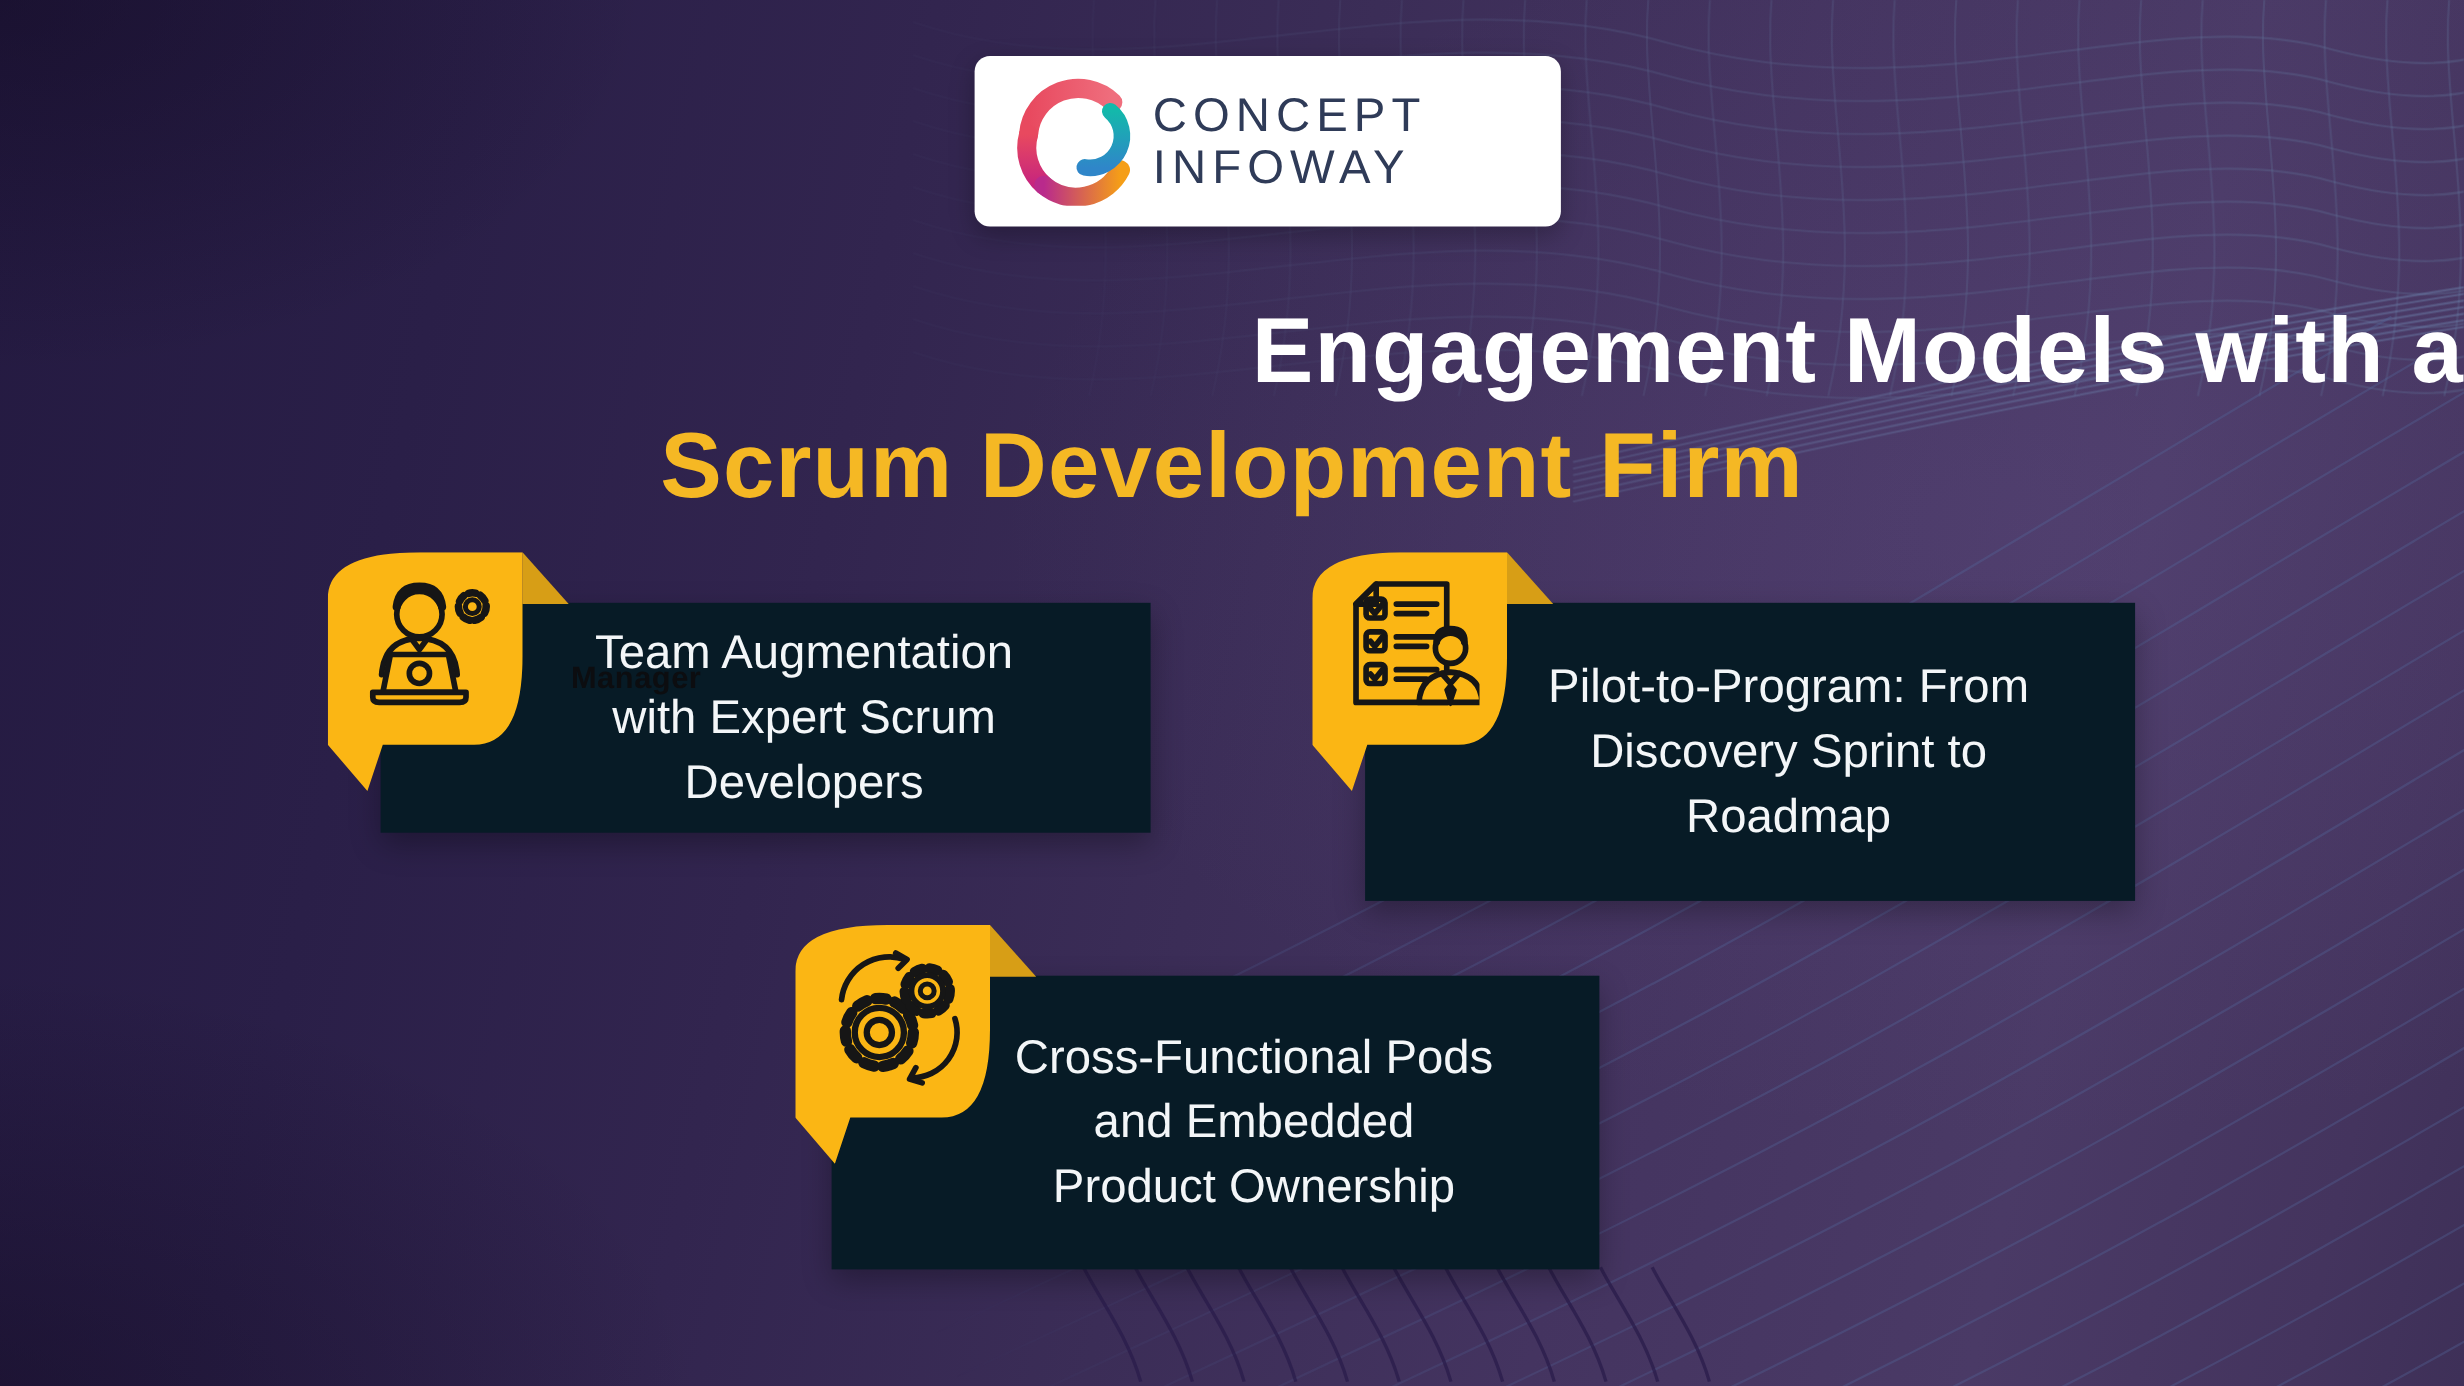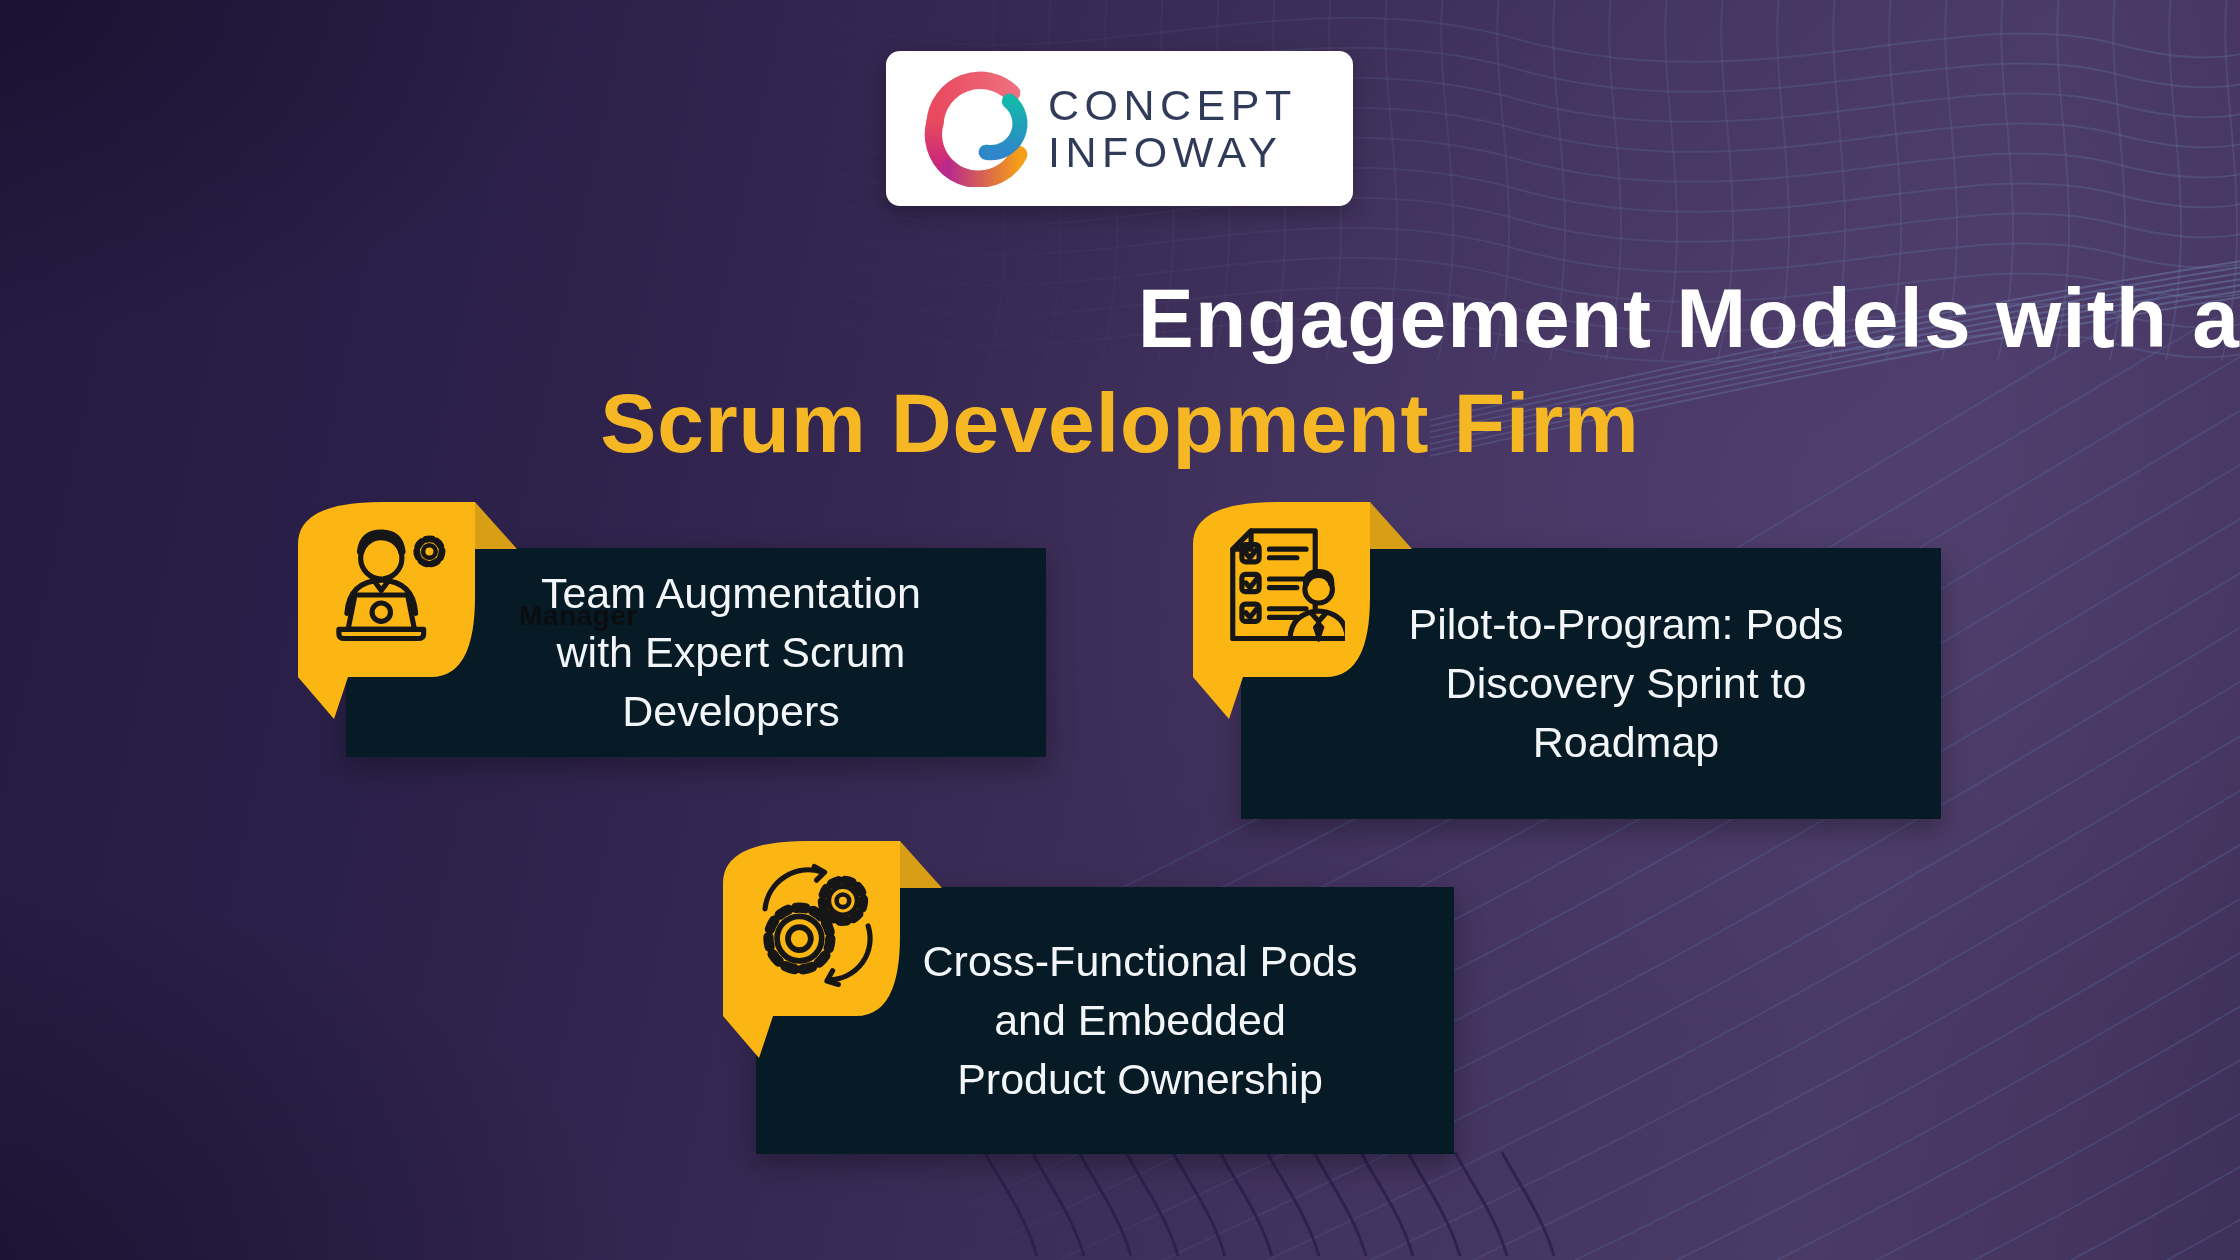--- a/index.html
+++ b/index.html
@@ -7,21 +7,21 @@
     position:relative; width:2240px; height:1260px; overflow:hidden;
     font-family:"Liberation Sans", sans-serif;
     background:
       radial-gradient(1500px 900px at 82% 38%, rgba(118,95,160,0.16), transparent 62%),
       radial-gradient(1100px 650px at -2% 102%, rgba(14,7,28,0.45), transparent 62%),
       radial-gradient(900px 520px at 0% 0%, rgba(13,6,27,0.42), transparent 65%),
       linear-gradient(102deg,#241a41 0%,#2a1f48 18%,#32254f 34%,#3b2d57 50%,#443460 66%,#4a3a66 82%,#44345e 94%,#3e3058 100%);
   }
   .bg{position:absolute; inset:0; z-index:1;}
   .logo-box{
-    position:absolute; left:886px; top:51px; width:467px; height:155px;
+    position:absolute; left:886px; top:51px; width:533px; height:155px;
     background:#ffffff; border-radius:14px; z-index:5;
     display:flex; align-items:center; padding-left:34px; box-sizing:border-box; gap:12px;
     box-shadow:0 8px 22px rgba(0,0,0,0.25);
   }
   .logo-mark{width:116px; height:116px; flex:0 0 auto;}
   .logo-text{color:#2f3b58; font-size:43px; line-height:47px; letter-spacing:5.5px; font-weight:400;}
   .title{position:absolute; top:266px; left:0; width:100%; text-align:center;
     font-weight:bold; font-size:84px; line-height:105px; z-index:5; letter-spacing:1px;}
   .title .t1{color:#ffffff;text-align:right;}
   .title .t2{color:#f5b824;}
@@ -222,21 +222,21 @@
         <circle cx="50" cy="77" r="8"></circle>
         <path d="M13,92 L87,92 L87,96 Q87,100 82,100 L18,100 Q13,100 13,96 Z" fill="#fbb614"></path>
         <circle cx="92" cy="24" r="11" stroke-width="6" stroke-dasharray="5.5 4.2"></circle>
         <circle cx="92" cy="24" r="5.5" stroke-width="4"></circle>
       </g>
     </svg>
   </div>
 
   <div class="card" id="card2">
     <div class="card-text">
-      <div>Pilot-to-Program: Pods</div>
+      <div>Pilot-to-Program: From</div>
       <div>Discovery Sprint to</div>
       <div>Roadmap</div>
     </div>
   </div>
   <div class="blob" id="blob2">
     <svg class="shape" viewBox="0 0 220 220" aria-hidden="true">
       <path d="M177,0 L219,47 L177,47 Z" fill="#d79e16"></path>
       <path d="M0,42 Q0,0 84,0 L177,0 L177,95 Q177,175 133,175 L50,175 L36,217 L0,175 Z" fill="#fbb614"></path>
     </svg>
     <svg class="glyph" viewBox="0 0 110 110" aria-hidden="true">

